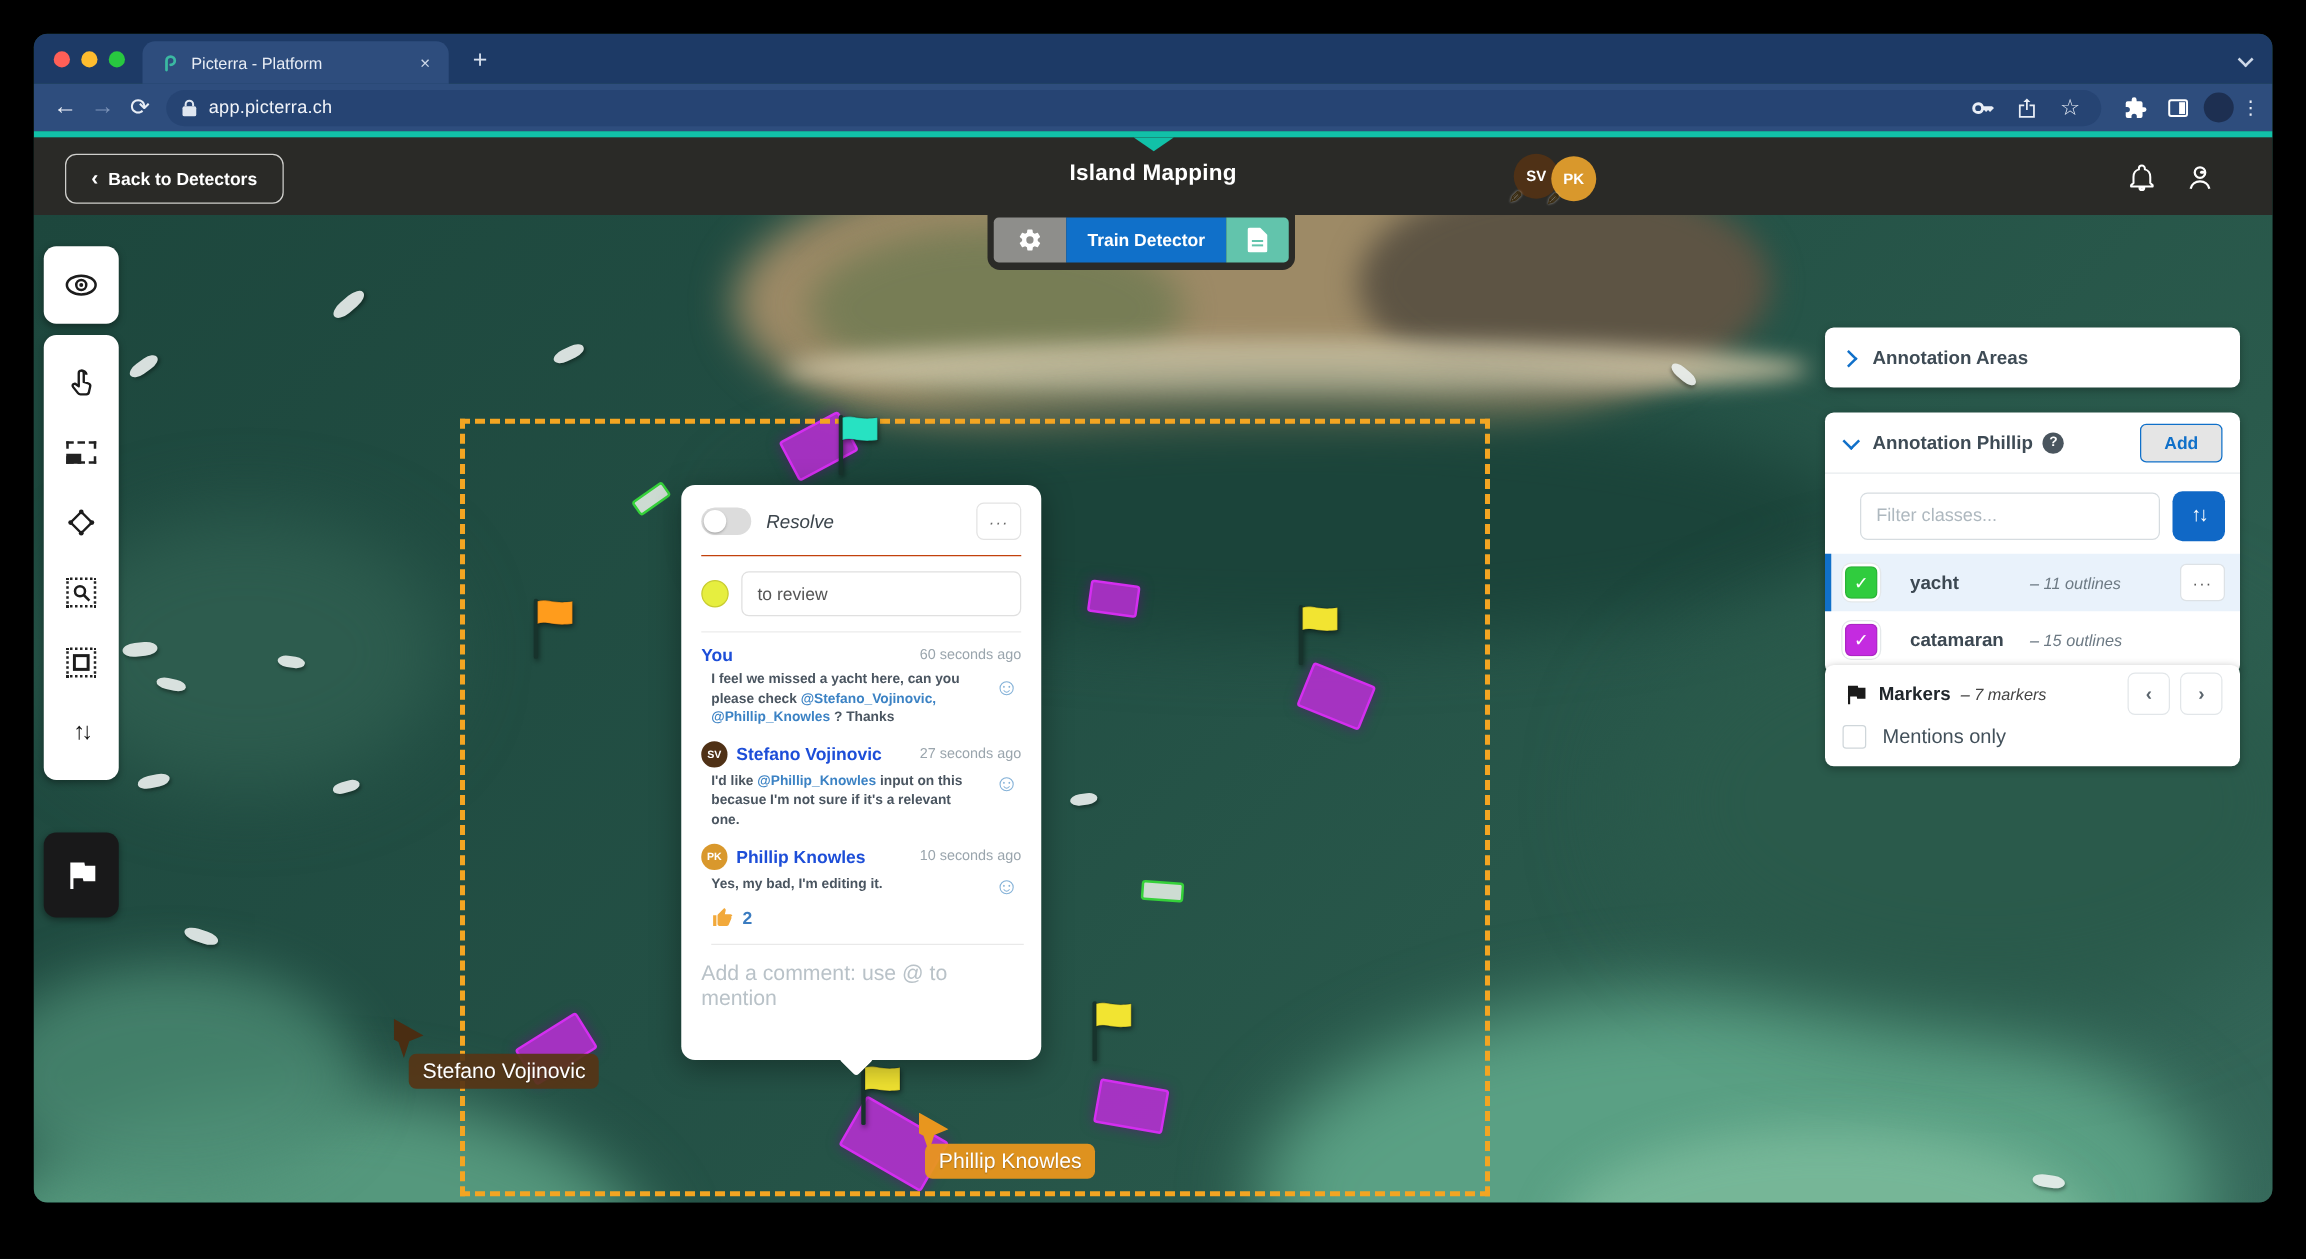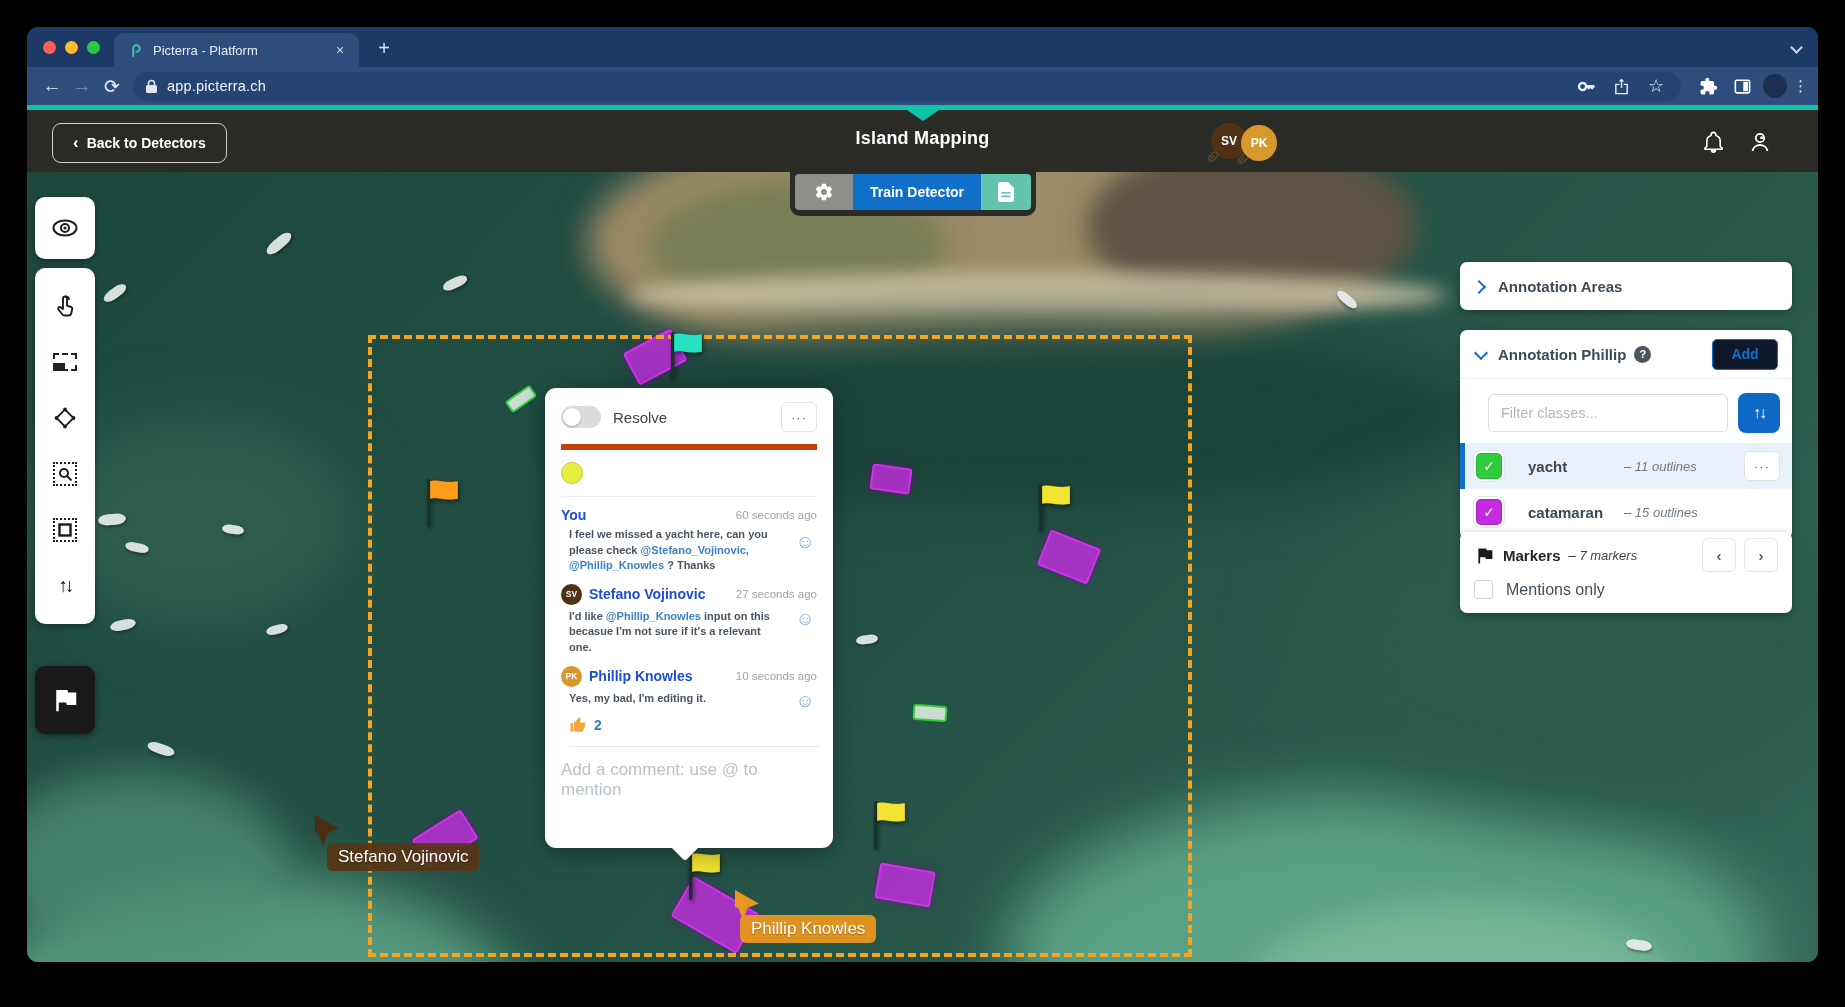--- a/index.html
+++ b/index.html
@@ -71,21 +71,21 @@
   .swap-txt { font-size:19px; font-weight:bold; letter-spacing:-3px; color:#111; }
 
   
   .rcard { position:absolute; left:1433px; width:332px; background:#fff; border-radius:7px; box-shadow:0 2px 7px rgba(0,0,0,.3); z-index:8; color:#3e4b55; }
   .rcard-head { height:48px; display:flex; align-items:center; padding:0 14px; gap:12px; font-size:15px; font-weight:bold; }
   .chev { width:12px; height:12px; position:relative; flex:none; }
   .chev::before { content:""; position:absolute; width:8px; height:8px; border-right:2.5px solid #1070c9; border-bottom:2.5px solid #1070c9; }
   .chev.right::before { transform:rotate(-45deg); left:0; top:2px; }
   .chev.down::before { transform:rotate(45deg); left:2px; top:0; }
   .help-q { width:17px; height:17px; border-radius:50%; background:#4a555e; color:#fff; font-size:11px; font-weight:bold; display:flex; align-items:center; justify-content:center; margin-left:-4px; }
-  .add-btn { margin-left:auto; width:66px; height:31px; border:1.5px solid #1070c9; border-radius:5px; color:#1070c9; font-weight:bold; font-size:14px; display:flex; align-items:center; justify-content:center; background:#0f172a; }
+  .add-btn { margin-left:auto; width:66px; height:31px; border:1.5px solid #1070c9; border-radius:5px; color:#1070c9; font-weight:bold; font-size:14px; display:flex; align-items:center; justify-content:center; background:#e5e5e5; }
   .classes-body { border-top:1px solid #e8ecee; padding:10px 0 4px; }
   .filter-row { display:flex; align-items:center; padding:4px 12px 10px; gap:10px; }
   .filter-input { flex:1; height:38px; border:1px solid #d6dce0; border-radius:6px; padding:0 12px; font-size:14.5px; color:#49545c; font-family:inherit;margin-left:16px; }
   .filter-input::placeholder { color:#aeb8bf; }
   .sort-btn { width:42px; height:40px; background:#1068c6; border-radius:8px; color:#fff; display:flex; align-items:center; justify-content:center; font-size:16px; font-weight:bold; letter-spacing:-2px; }
   .cls-row { display:flex; align-items:center; height:46px; padding:0 12px; position:relative; }
   .cls-row.sel { background:#e9f2fb; }
   .cls-row.sel::before { content:""; position:absolute; left:0; top:0; bottom:0; width:5px; background:#1070c9; }
   .cbox { width:26px; height:26px; border-radius:5px; color:#fff; font-size:14px; display:flex; align-items:center; justify-content:center; border:1px solid rgba(0,0,0,.12); box-shadow:0 0 0 2px #fff, 0 0 0 3px #e4e8ea; margin:0 4px; }
   .cls-name { font-size:15px; font-weight:bold; margin-left:22px; width:96px; color:#3c4852; }
@@ -95,21 +95,21 @@
   .markers-title { font-size:15px; font-weight:bold; color:#20262b; }
   .markers-count { font-size:13px; font-style:italic; color:#444; }
   .mk-nav { width:34px; height:34px; border:1px solid #e2e6e9; border-radius:6px; background:#fff; color:#5a646c; font-size:15px; font-weight:bold; display:flex; align-items:center; justify-content:center; }
   .mentions-row { display:flex; align-items:center; gap:13px; padding:2px 14px 14px; }
   .sq-check { width:19px; height:19px; border:1.5px solid #cfd6da; border-radius:3px; background:#fff; }
   .mentions-label { font-size:16px; color:#42505a; }
 
   
   .popup { position:absolute; left:518px; top:216px; width:288px; height:460px; background:#fff; border-radius:11px; box-shadow:0 6px 24px rgba(0,0,0,.35); z-index:10; padding:14px 16px; color:#444; }
   .popup::after { content:""; position:absolute; left:130px; bottom:-9px; width:20px; height:20px; background:#fff; transform:rotate(45deg); border-radius:3px; }
-  .resolve-row { display:flex; align-items:center; gap:12px; padding-bottom:12px; border-bottom:6px solid #c2410c; }
+  .resolve-row { display:flex; align-items:center; gap:12px; padding-bottom:12px; border-bottom:1px solid #c2410c;font-style:italic; }
   .toggle { width:40px; height:22px; border-radius:11px; background:#dcdcdc; position:relative; }
   .toggle .knob { position:absolute; left:2px; top:2px; width:18px; height:18px; border-radius:50%; background:#fff; box-shadow:0 1px 2px rgba(0,0,0,.25); }
   .resolve-label { font-size:15px; color:#3c454c; }
   .pop-more { margin-left:auto; width:36px; height:30px; border:1px solid #e3e3e3; border-radius:6px; color:#666; font-size:13px; display:flex; align-items:center; justify-content:center; letter-spacing:1px; }
   .status-row { display:flex; align-items:center; gap:10px; padding:12px 0; border-bottom:1px solid #ececec; }
   .status-dot { width:22px; height:22px; border-radius:50%; border:1px solid #c8cc30; flex:none; }
   .status-input { flex:1; height:36px; border:1px solid #e0e0e0; border-radius:6px; display:flex; align-items:center; padding:0 12px; font-size:14px; color:#555; }
   .comments { padding-top:10px; }
   .comment { position:relative; margin-bottom:10px; }
   .c-head { display:flex; align-items:center; gap:7px; }
@@ -416,20 +416,21 @@
     <div class="popup">
       <div class="resolve-row">
         <span class="toggle">
             <span class="knob"></span>
           </span>
         <span class="resolve-label">Resolve</span>
         <span class="pop-more">···</span>
       </div>
       <div class="status-row">
         <span class="status-dot" style="background: rgb(230, 238, 63);"></span>
+        <span class="status-input">to review</span>
       </div>
       <div class="comments">
         <div class="comment">
           <div class="c-head">
             <span class="c-author">You</span>
             <span class="c-time">60 seconds ago</span>
           </div>
           <div class="c-body"><span>I feel we missed a yacht here, can you please check </span><span class="mention">@Stefano_Vojinovic,</span><span> </span><span class="mention">@Phillip_Knowles</span><span> ? Thanks</span></div>
           <span class="c-smiley">☺</span>
         </div>

